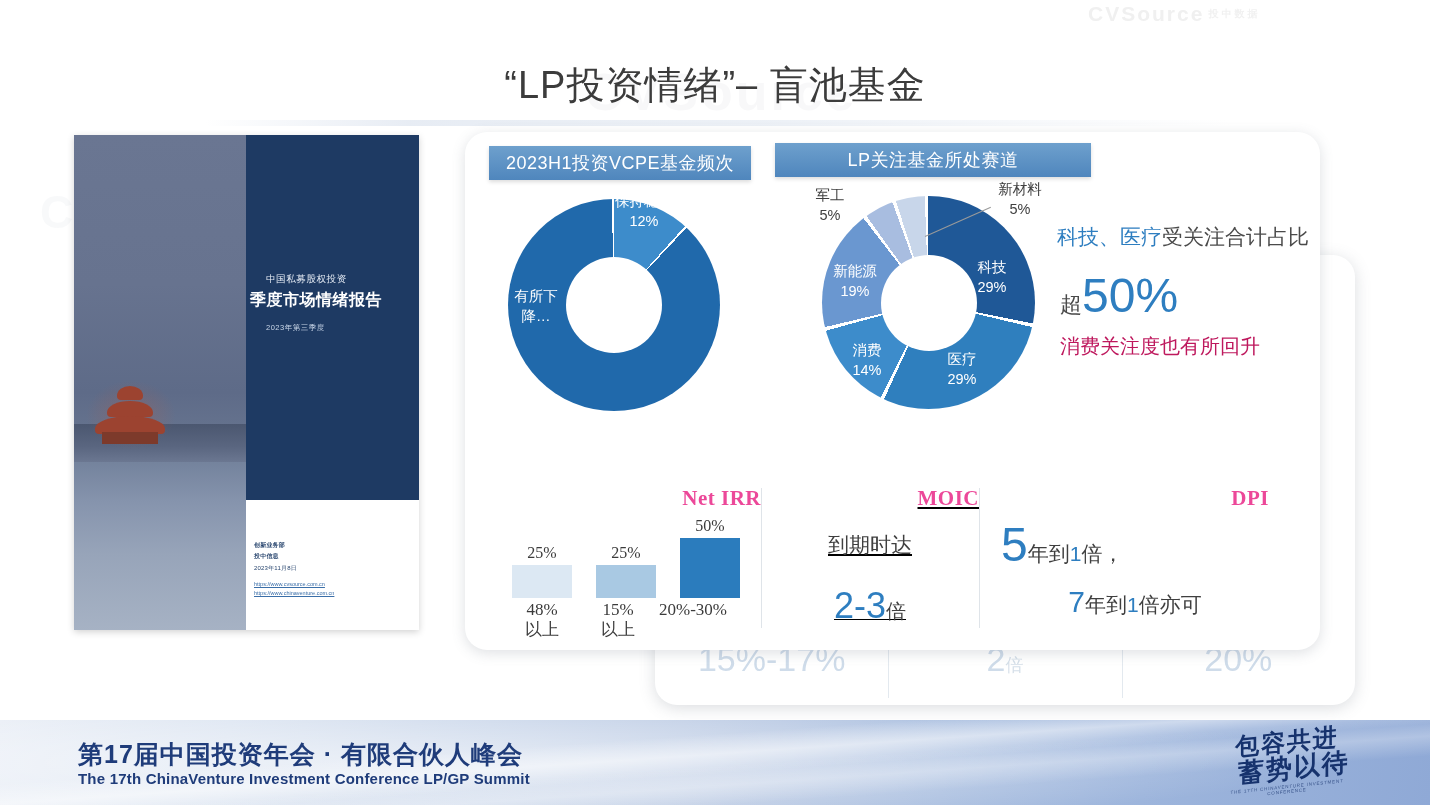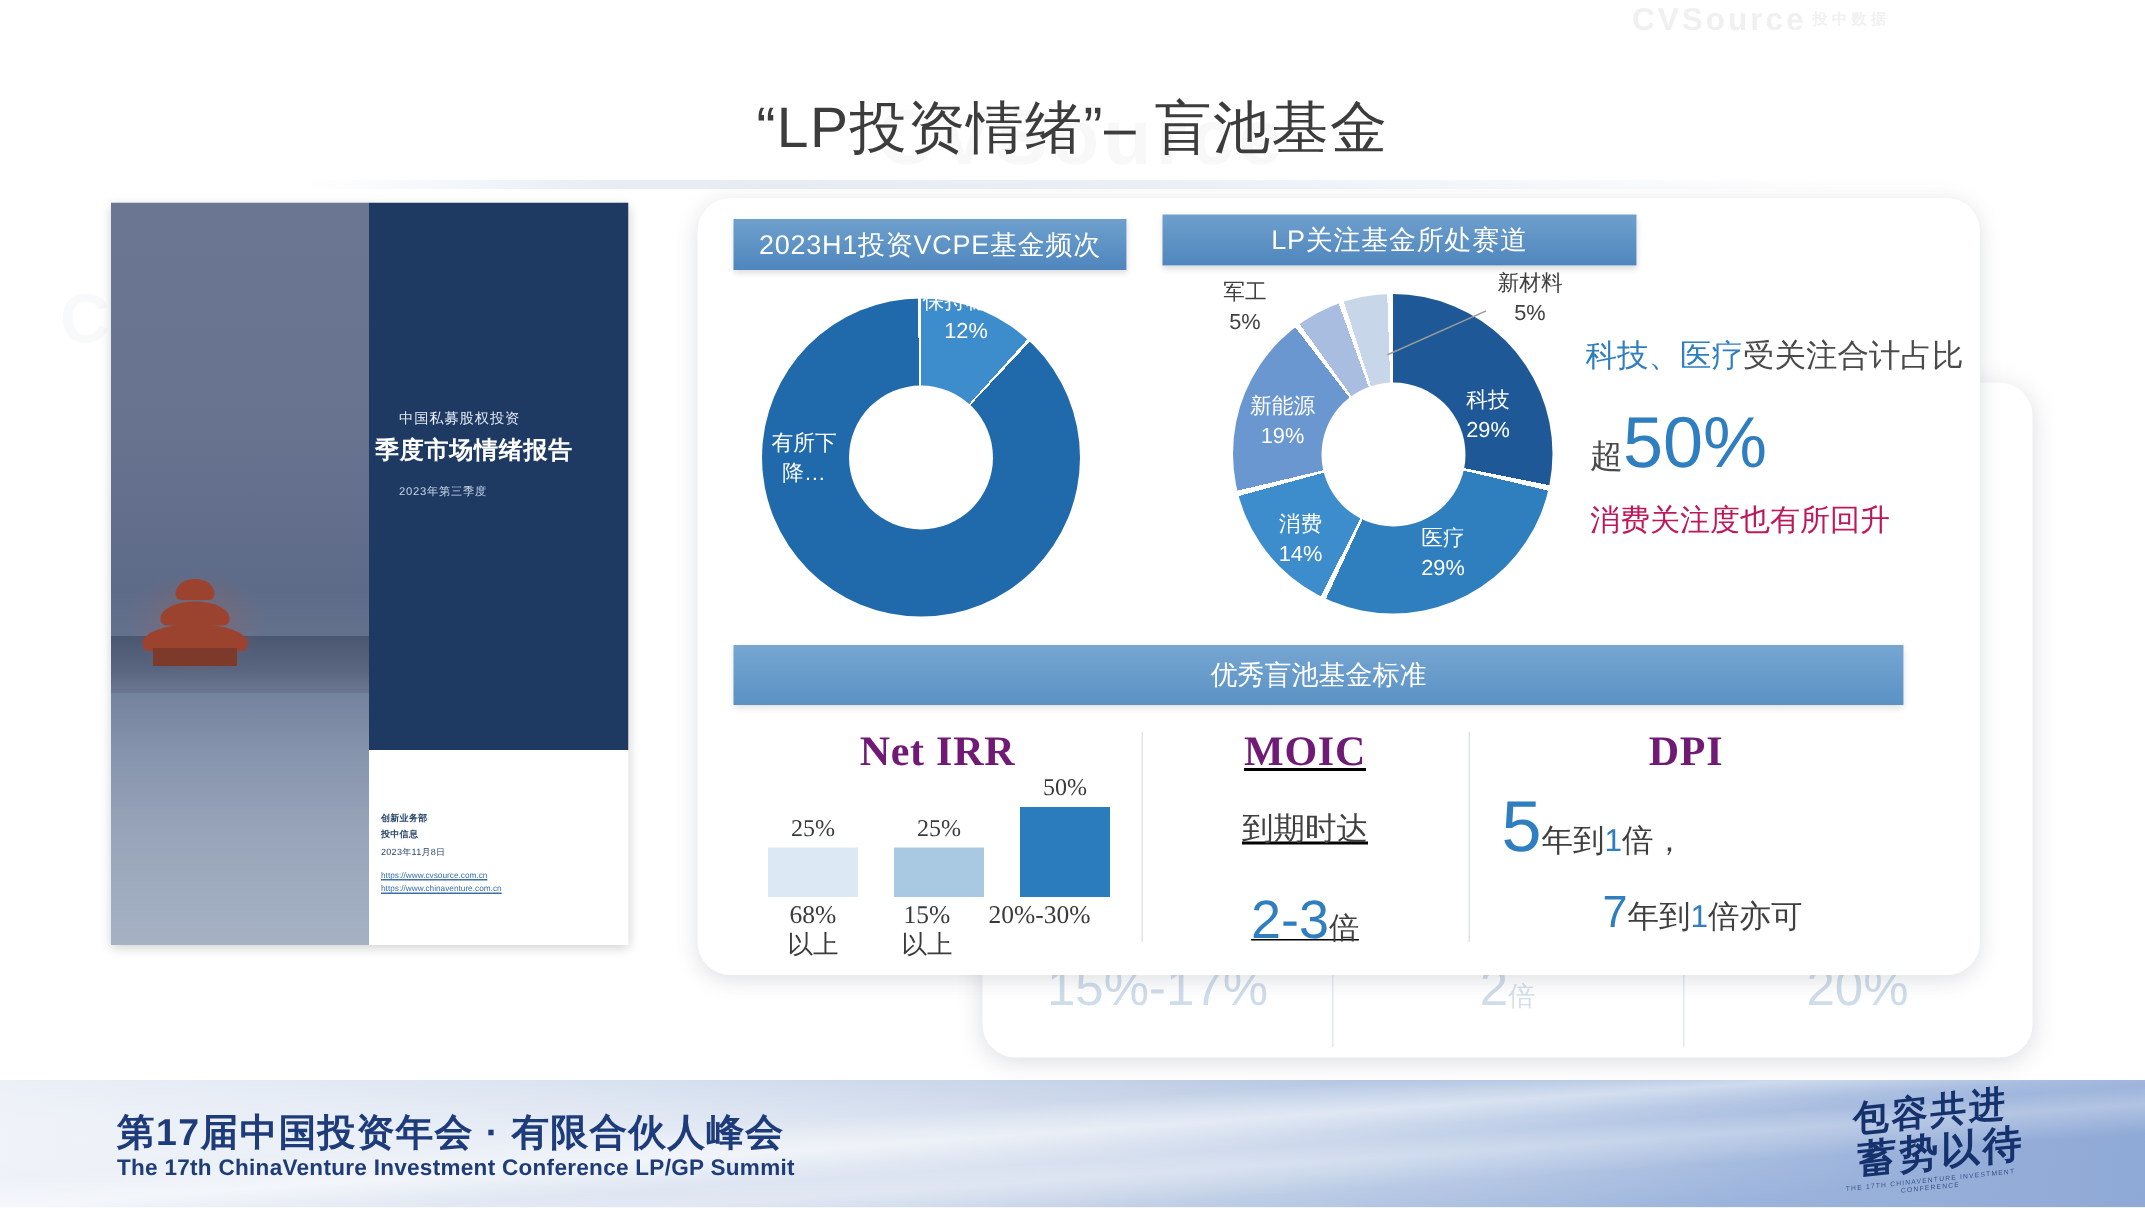--- a/index.html
+++ b/index.html
@@ -224,22 +224,22 @@
   .metric { position: relative; height: 160px; }
   .metric + .metric::before {
     content: ""; position: absolute; left: 0; top: 6px; height: 140px;
     width: 1px; background: #dfe4e9;
   }
   .m-irr  { width: 272px; }
   .m-moic { width: 218px; text-decoration: underline; }
   .m-dpi  { width: 290px; }
 
   .m-title {
-    text-align: center; font-family: "Liberation Serif", serif;
-    font-weight: 700; font-size: 28px; color: #701a75;
+    text-align: right; font-family: "Liberation Serif", serif;
+    font-weight: 700; font-size: 21px; color: #ec4899;
     padding-top: 4px; letter-spacing: .5px;
   }
 
   
   .bars {
     position: absolute; left: 22px; top: 44px; width: 230px; height: 72px;
     display: flex; align-items: flex-end; justify-content: space-between;
   }
   .bar-col { width: 62px; display: flex; flex-direction: column; align-items: center; }
   .bar-val {
@@ -407,21 +407,20 @@
 
   <div class="hl-line1">
     <span class="blue">科技、医疗</span><span>受关注合计占比</span>
   </div>
   <div class="hl-line2">
     <span class="prefix">超</span>
       <span class="big">50%</span>
   </div>
   <div class="hl-line3">消费关注度也有所回升</div>
 
-  <div class="std-banner">优秀盲池基金标准</div>
 
   <div class="metrics">
 
     <div class="metric m-irr">
       <div class="m-title">Net IRR</div>
       <div class="bars">
         <div class="bar-col">
           <div class="bar-val">25%</div>
           <div class="bar" style="height:33px; background:#dce8f3;"></div>
         </div>
@@ -429,21 +428,21 @@
           <div class="bar-val">25%</div>
           <div class="bar" style="height:33px; background:#a9c9e3;"></div>
         </div>
         <div class="bar-col">
           <div class="bar-val">50%</div>
           <div class="bar" style="height:60px; background:#2b7cbd;"></div>
         </div>
       </div>
       <div class="bar-cats">
         <div class="bar-cat">
-          <span>68%</span>
+          <span>48%</span>
           <span class="sub">以上</span>
         </div>
         <div class="bar-cat">
           <span>15%</span>
           <span class="sub">以上</span>
         </div>
         <div class="bar-cat wide">
           <span>20%-30%</span>
           <span class="sub"></span>
         </div>

